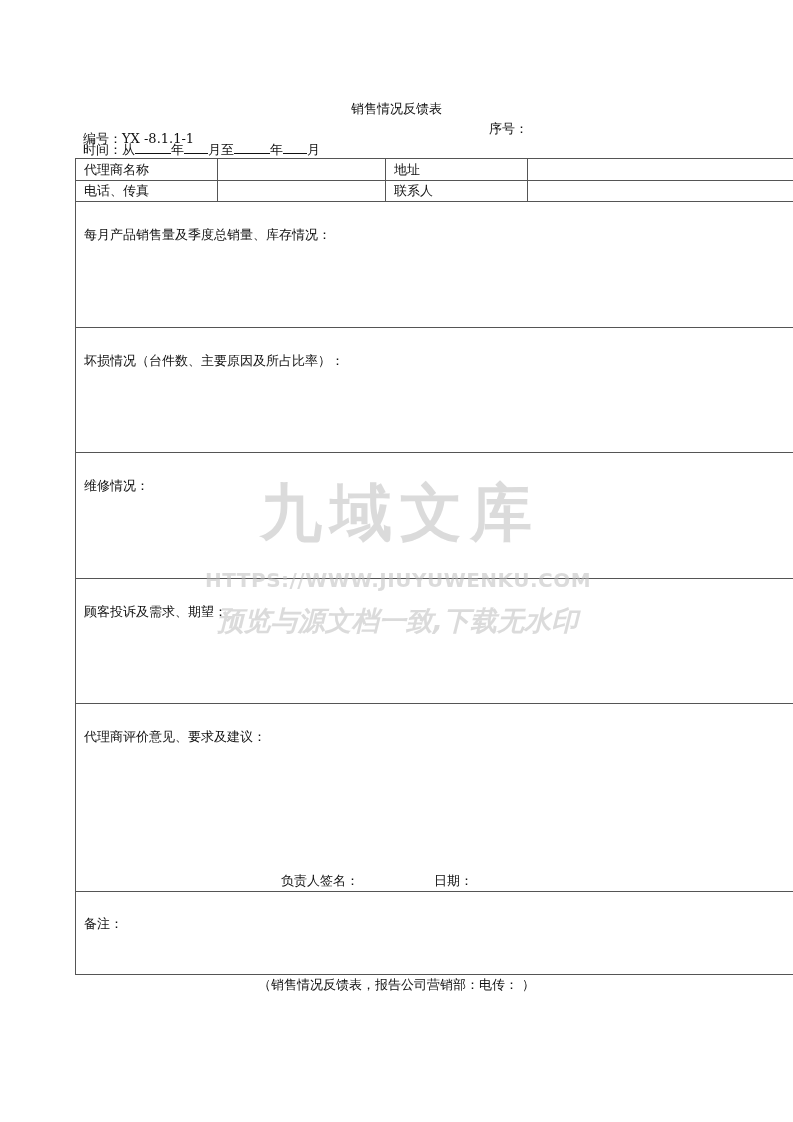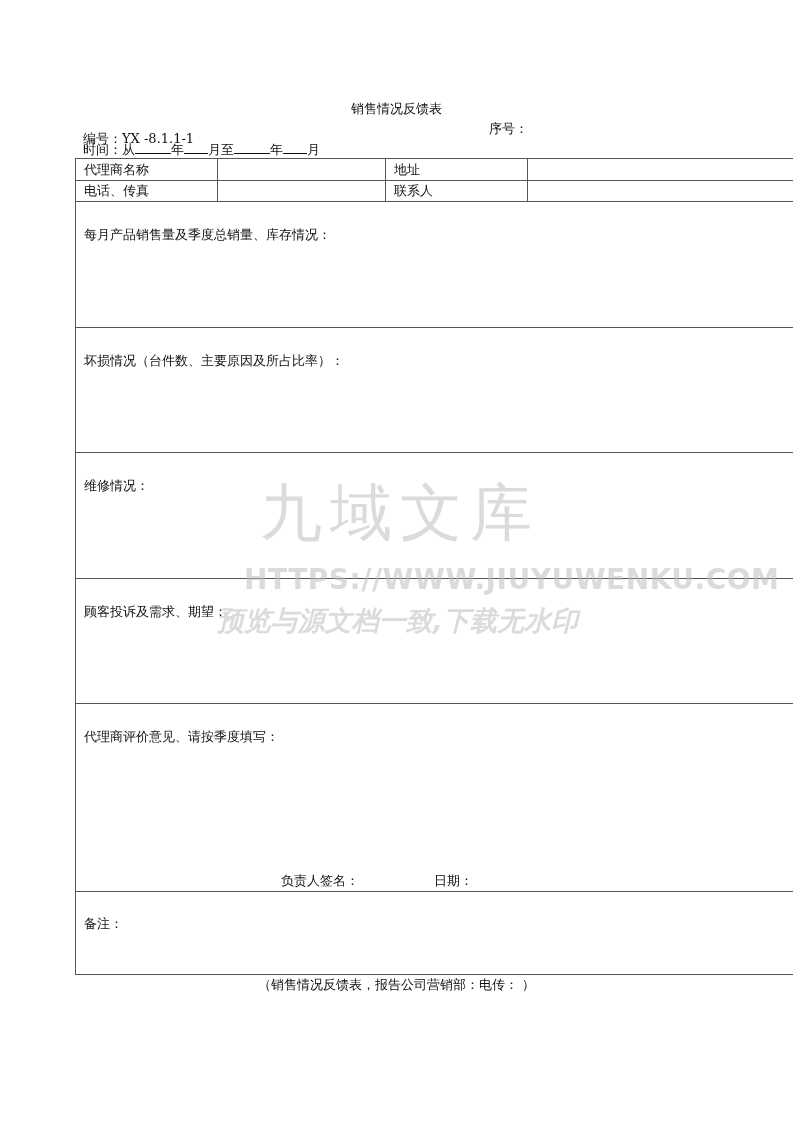--- a/index.html
+++ b/index.html
@@ -16,27 +16,27 @@
   .blank { display: inline-block; border-bottom: 1px solid #111; height: 12px; vertical-align: baseline; }
   .table {
     position: absolute; left: 75px; top: 158px; width: 735px; height: 817px;
     border: 1px solid #555; box-sizing: border-box;
   }
   .hline { position: absolute; left: 0; right: 0; height: 0; border-top: 1px solid #555; }
   .vline { position: absolute; top: 0; width: 0; border-left: 1px solid #555; }
   .cell-text { position: absolute; white-space: nowrap; line-height: 16px; }
   .watermark-big {
     position: absolute; left: 220px; top: 478px; width: 360px; text-align: center;
-    font-family: "DejaVu Sans", sans-serif; font-weight: normal; font-size: 62px;
+    font-family: "DejaVu Sans", sans-serif; font-weight: bold; font-size: 62px;
     color: rgba(190,190,190,0.55); letter-spacing: 8px; line-height: 70px;
   }
   .watermark-url {
     position: absolute; left: 205px; top: 567px; width: 385px; text-align: right;
-    font-family: "DejaVu Sans", sans-serif; font-weight: bold; font-size: 28px;
-    color: rgba(190,190,190,0.55); letter-spacing: 0.5px; line-height: 26px; margin-left: 39px;
+    font-family: "DejaVu Sans", sans-serif; font-weight: bold; font-size: 20px;
+    color: rgba(190,190,190,0.55); letter-spacing: 0.5px; line-height: 26px;
   }
   .watermark-note {
     position: absolute; left: 205px; top: 604px; width: 385px; text-align: center;
     font-family: "DejaVu Sans", sans-serif; font-weight: bold; font-size: 27px;
     color: rgba(190,190,190,0.55); line-height: 34px; font-style: italic;
   }
   .footer { left: 0; width: 793px; top: 977px; text-align: center; }
 </style>
 </head>
 <body>
@@ -70,21 +70,21 @@
   <div class="hline" style="top:168px"></div>
   <div class="hline" style="top:293px"></div>
   <div class="hline" style="top:419px"></div>
   <div class="hline" style="top:544px"></div>
   <div class="hline" style="top:732px"></div>
 
   <div class="cell-text" style="left:8px; top:68px">每月产品销售量及季度总销量、库存情况：</div>
   <div class="cell-text" style="left:8px; top:194px">坏损情况（台件数、主要原因及所占比率）：</div>
   <div class="cell-text" style="left:8px; top:319px">维修情况：</div>
   <div class="cell-text" style="left:8px; top:445px">顾客投诉及需求、期望：</div>
-  <div class="cell-text" style="left:8px; top:570px">代理商评价意见、请按季度填写：</div>
+  <div class="cell-text" style="left:8px; top:570px">代理商评价意见、要求及建议：</div>
   <div class="cell-text" style="left:205px; top:714px">负责人签名：</div>
   <div class="cell-text" style="left:358px; top:714px">日期：</div>
   <div class="cell-text" style="left:8px; top:757px">备注：</div>
 </div>
 
 <div class="watermark-big">九域文库</div>
 <div class="watermark-url">HTTPS://WWW.JIUYUWENKU.COM</div>
 <div class="watermark-note">预览与源文档一致,下载无水印</div>
 
 <div class="abs footer">（销售情况反馈表，报告公司营销部：电传：        ）</div>

